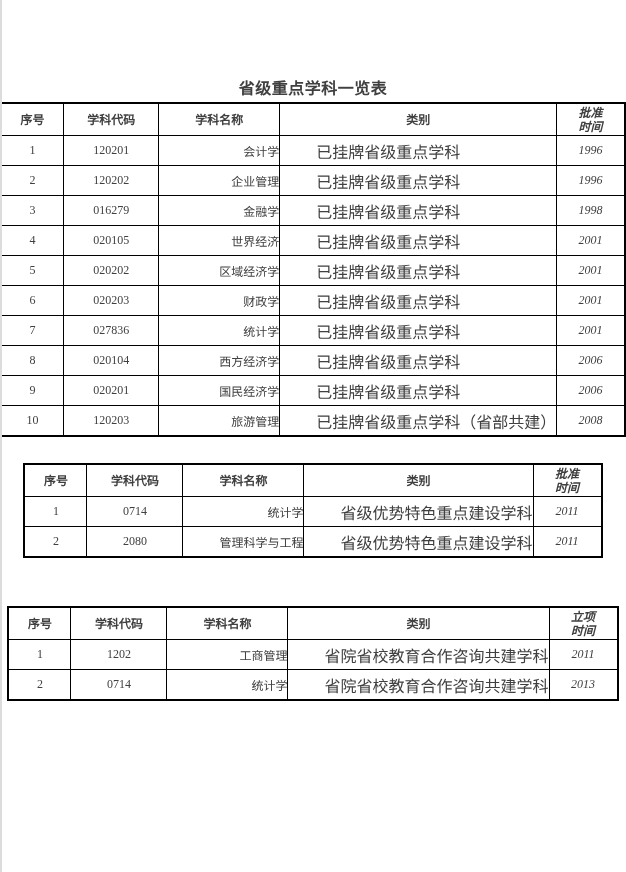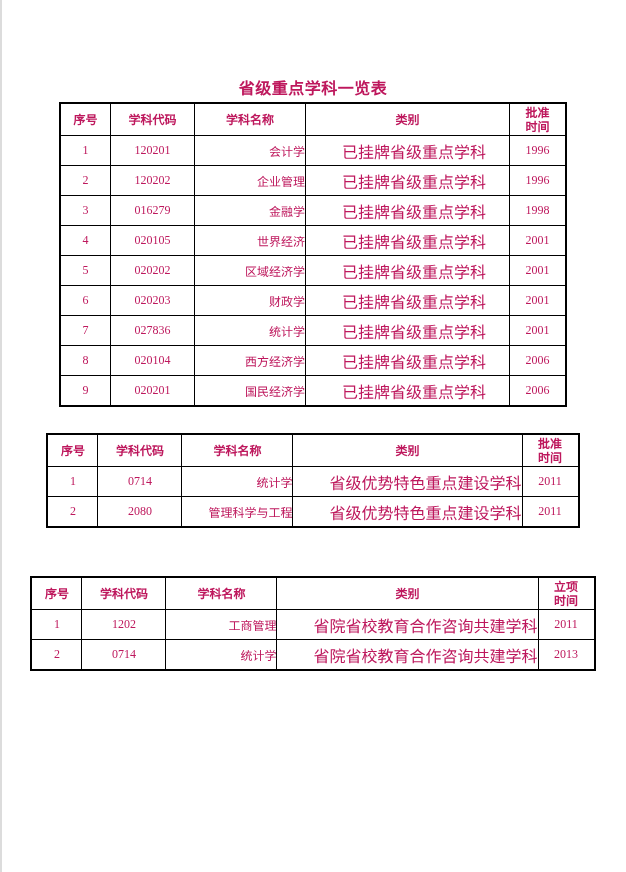--- a/index.html
+++ b/index.html
@@ -1,20 +1,20 @@
 <!DOCTYPE html>
 <html lang="zh-CN"><head>
 <meta charset="utf-8">
 <style>
   html,body { margin:0; padding:0; }
   .page {
     position:relative;
     width:626px; height:872px;
     background:#ffffff;
-    color:#be185d;
+    color:#404040;
     font-family:"Liberation Serif","DejaVu Serif",serif;
     overflow:hidden;
     box-sizing:border-box;
   }
   .page-edge {
     position:absolute; left:0; top:0;
     width:2px; height:100%;
     background:#dcdcdc;
   }
   .doc { padding-top:79px; }
@@ -43,28 +43,28 @@
     white-space:nowrap;
     padding:0;
   }
   .disc-table th {
     font-size:12px;
     font-weight:bold;
     text-align:center;
     height:31px;
     line-height:14px;
     white-space:pre-line;   
-    padding:0 2px;
+    padding:0 8px;
   }
   .disc-table td { font-size:12px; height:29px; }
   .col-num  { width:45px;  text-align:center; }
   .col-code { width:79px;  text-align:center; }
   .col-name { width:104px; text-align:right; }
   .col-cat  { width:167px; text-align:left; }
-  .col-year { width:51px;  text-align:center; }
+  .col-year { width:51px;  text-align:center;font-style:italic; }
   td.col-name, td.col-cat { padding-left:6px; }
   td.col-cat { font-size:16px;padding-left:36px; }
 </style>
 </head>
 <body>
 
 <div class="page">
   <div class="page-edge"></div>
   <div class="doc">
 
@@ -145,20 +145,27 @@
               <td class="col-cat">已挂牌省级重点学科</td>
               <td class="col-year">2006</td>
             </tr>
             <tr>
               <td class="col-num">9</td>
               <td class="col-code">020201</td>
               <td class="col-name">国民经济学</td>
               <td class="col-cat">已挂牌省级重点学科</td>
               <td class="col-year">2006</td>
             </tr>
+            <tr>
+              <td class="col-num">10</td>
+              <td class="col-code">120203</td>
+              <td class="col-name">旅游管理</td>
+              <td class="col-cat">已挂牌省级重点学科（省部共建）</td>
+              <td class="col-year">2008</td>
+            </tr>
           </tbody>
       </table>
     </section>
 
     <section class="tbl-section section-2">
       <table class="disc-table">
         <colgroup>
           <col class="col-num">
             <col class="col-code">
             <col class="col-name">

